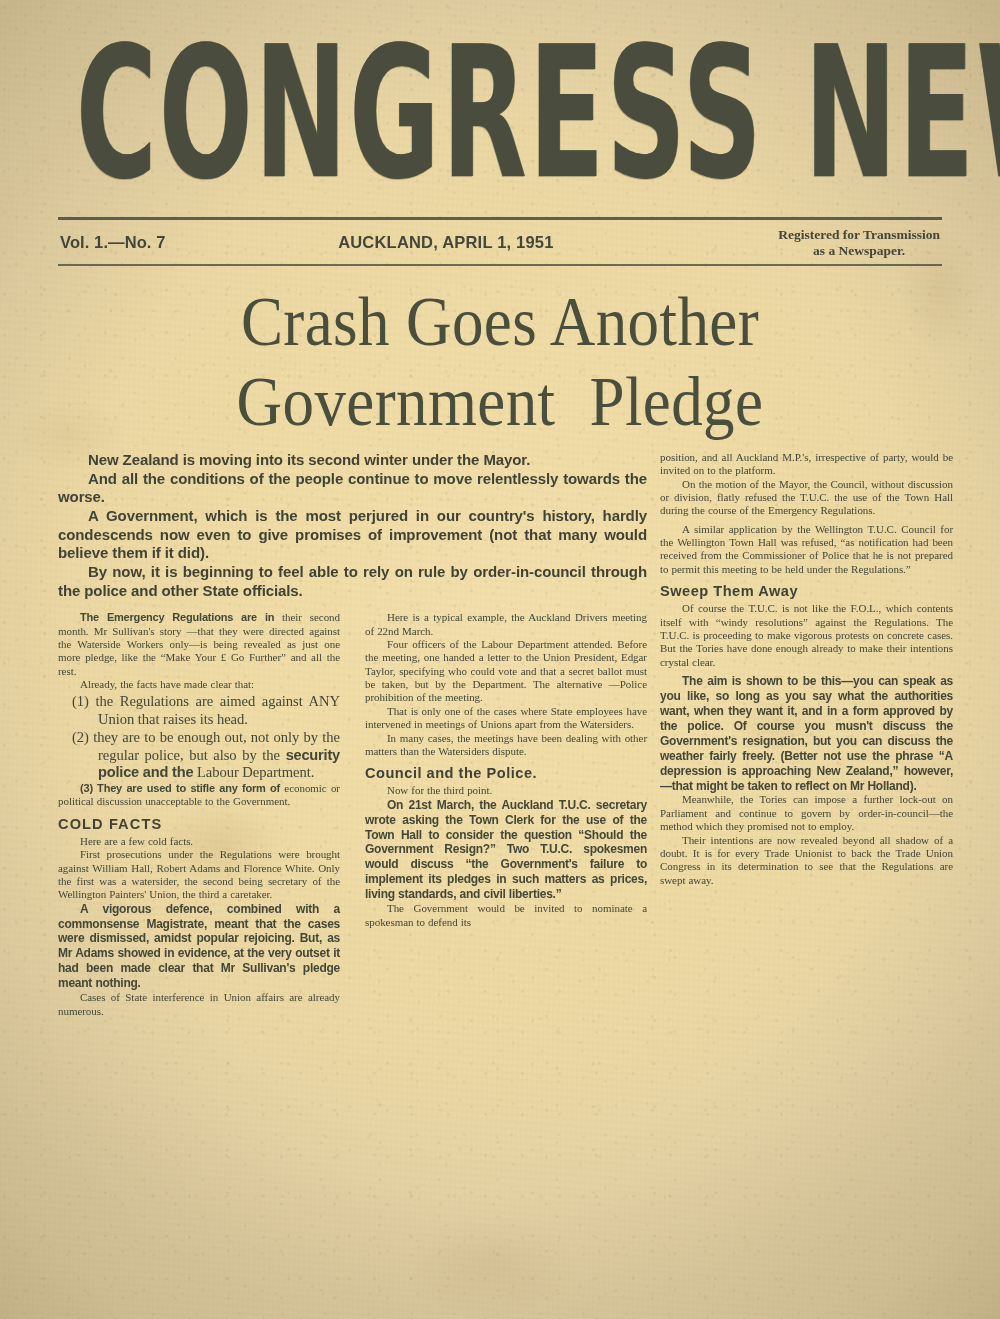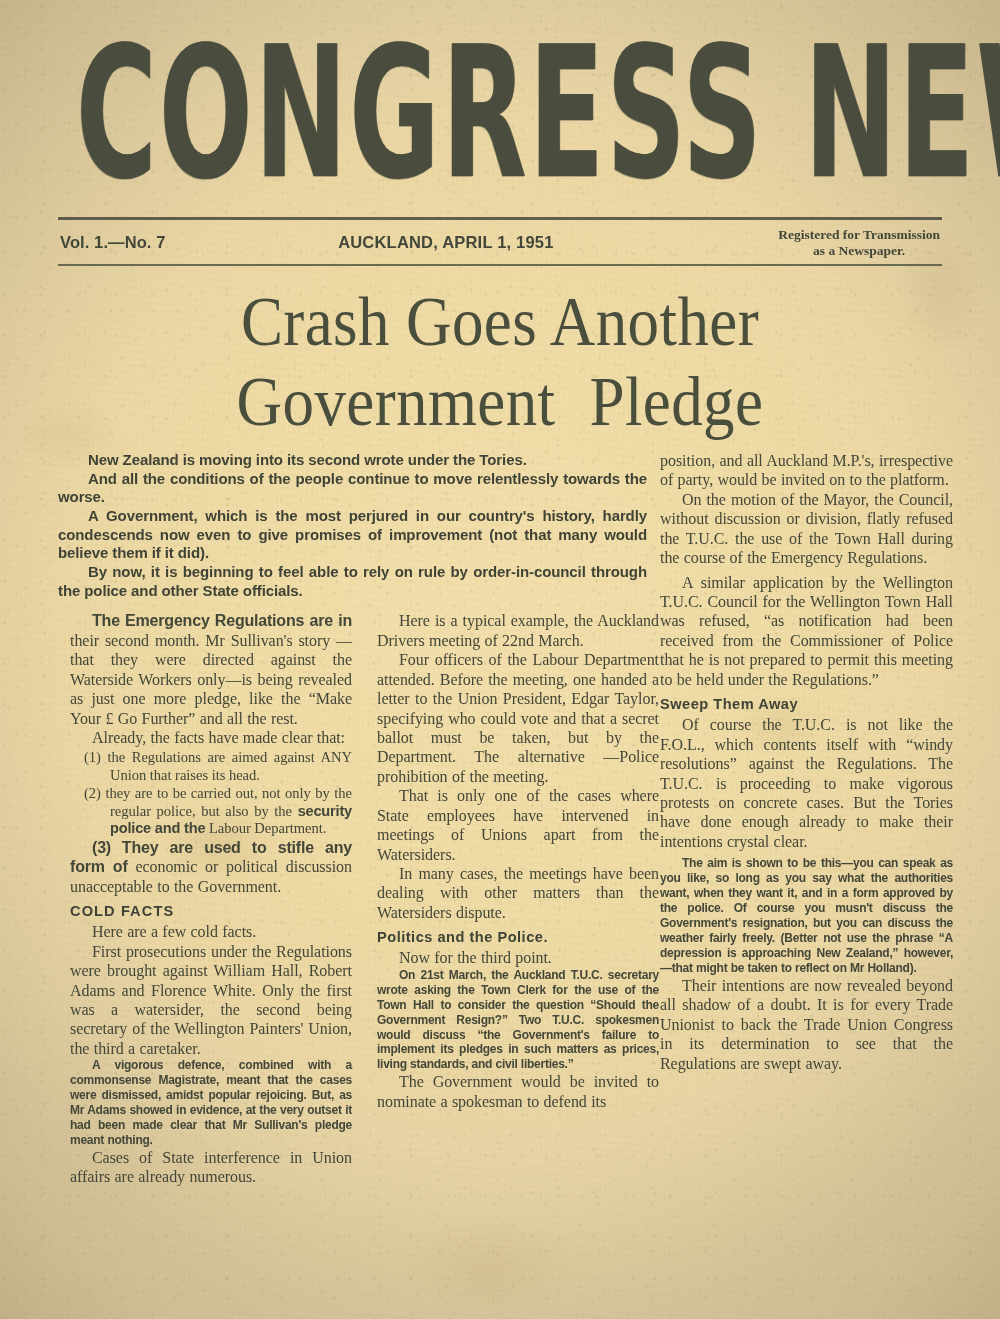--- a/index.html
+++ b/index.html
@@ -144,28 +144,28 @@
     text-align: justify;
     color: #3f4336;
     letter-spacing: -.1px;
   }
   .lede p { margin: 0; text-indent: 30px; }
 
   .cols2 {
     display: flex;
     margin-top: 11px;
   }
-  .col { width: 282px; flex: 0 0 282px; margin-left: 12px; }
+  .col { width: 282px; flex: 0 0 282px; }
   .col + .col { margin-left: 25px; }
 
   p.t {
     margin: 0;
     text-indent: 22px;
     text-align: justify;
-    font-size: 16px;
+    font-size: 11px;
     line-height: 1.215;
     letter-spacing: -.05px;
     word-spacing: .4px;
   }
   p.t.noind { text-indent: 0; }
   p.b {
     font-family: Liberation Sans, sans-serif;
     font-weight: 700;
     font-size: 12px;
     line-height: 1.245;
@@ -222,64 +222,65 @@
     <h1 class="headline">
       <span class="l1">Crash Goes Another</span>
       <span class="l2"><span>Government</span><span class="gap"></span><span>Pledge</span></span>
     </h1>
 
     <div class="body-wrap">
 
       <div class="leftblock">
 
         <div class="lede">
-          <p>New Zealand is moving into its second wrote under the Tories.</p>
+          <p>New Zealand is moving into its second winter under the Mayor.</p>
           <p>And all the conditions of the people continue  to move relentlessly towards the worse.</p>
           <p>A Government, which is the most perjured in our country's history, hardly condescends now even to give promises of improvement (not that many would believe them if it did).</p>
           <p>By now, it is beginning to feel able to rely on rule by order-in-council through the police and other State officials.</p>
         </div>
 
         <div class="cols2">
 
           <div class="col">
             <p class="t"><span class="sb">The Emergency Regulations are in</span> <span>their second month.  Mr Sullivan's story —that they were directed against the Waterside Workers only—is being revealed as just one more pledge, like the “Make Your £ Go Further” and all the rest.</span></p>
             <p class="t">Already, the facts have made  clear that:</p>
             <ol class="numlist">
               <li><span>(1)</span> <span>the Regulations are aimed against ANY Union that raises its head.</span></li>
-              <li><span>(2)</span> <span>they are to be carried out, not only by the regular police, but also by the </span><span class="sb">security police and the</span><span> Labour Department.</span></li>
+              <li><span>(2)</span> <span>they are to be enough out, not only by the regular police, but also by the </span><span class="sb">security police and the</span><span> Labour Department.</span></li>
             </ol>
             <p class="t"><span class="sb">(3)</span> <span class="sb">They are used to stifle any form of</span><span> economic or political discussion unacceptable to the Government.</span></p>
             <div class="subhead">COLD FACTS</div>
             <p class="t">Here are a few cold facts.</p>
             <p class="t">First prosecutions under the Regulations were brought against William Hall, Robert Adams and Florence White.  Only the first was a watersider, the second being secretary of the Wellington Painters' Union, the third a caretaker.</p>
             <p class="t b">A vigorous defence, combined with a commonsense Magistrate, meant that the cases were dismissed, amidst popular rejoicing.  But, as Mr Adams showed in evidence, at the very outset it had been made clear that Mr Sullivan's pledge meant nothing.</p>
             <p class="t">Cases of State interference in Union affairs are already numerous.</p>
           </div>
 
           <div class="col">
             <p class="t">Here is a typical example, the Auckland Drivers meeting of 22nd March.</p>
             <p class="t">Four officers of the Labour Department attended.  Before the meeting, one handed a letter to the Union President, Edgar Taylor, specifying who could vote and that a secret ballot must be taken, but by the Department.  The alternative —Police prohibition of the meeting.</p>
             <p class="t">That is only one of the cases where State employees have intervened in meetings of Unions apart from the Watersiders.</p>
             <p class="t">In many cases, the meetings have been dealing with other matters than the Watersiders dispute.</p>
-            <div class="subhead sent">Politics and the Police.</div>
+            <div class="subhead sent">Council and the Police.</div>
             <p class="t">Now for the third point.</p>
             <p class="t b">On 21st March, the Auckland T.U.C. secretary wrote asking the Town Clerk for the use of the Town Hall to consider the question “Should the Government Resign?”  Two T.U.C. spokesmen would discuss “the Government's failure to implement its pledges in such matters as prices, living standards, and civil liberties.”</p>
             <p class="t">The Government would be invited to nominate a spokesman to defend its</p>
           </div>
 
         </div>
       </div>
 
       <div class="col3">
         <p class="t noind">position, and all Auckland M.P.'s, irrespective of party, would be invited on to the platform.</p>
         <p class="t">On the motion of the Mayor, the Council, without discussion or division, flatly refused the T.U.C. the use of the Town Hall during the course of the Emergency Regulations.</p>
         <div class="spacer-sm"></div>
         <p class="t">A similar application by the Wellington T.U.C. Council for the Wellington Town Hall was refused, “as notification had been received from the Commissioner of Police that he is not prepared to permit this meeting to be held under the Regulations.”</p>
         <div class="subhead sent">Sweep Them Away</div>
         <p class="t">Of course the T.U.C. is not like the F.O.L., which contents itself with “windy resolutions” against the Regulations.  The T.U.C. is proceeding to make vigorous protests on concrete cases. But the Tories have done enough already to make their intentions crystal clear.</p>
         <div class="spacer-sm"></div>
         <p class="t b">The aim is shown to be this—you can speak as you like, so long as you say what the authorities want, when they want it, and in a form approved by the police.  Of course you musn't discuss the Government's resignation, but you can discuss the weather fairly freely. (Better not use the phrase “A depression is approaching New Zealand,” however,—that might be taken to reflect on Mr Holland).</p>
+        <p class="t">Meanwhile, the Tories can impose a further lock-out on Parliament and continue to govern by order-in-council—the method which they promised not to employ.</p>
         <p class="t">Their intentions are now revealed beyond all shadow of a doubt.  It is for every Trade Unionist to back the Trade Union Congress in its determination to see that the Regulations are swept away.</p>
       </div>
 
     </div>
   </div>
 </div>
 
 </body></html>

